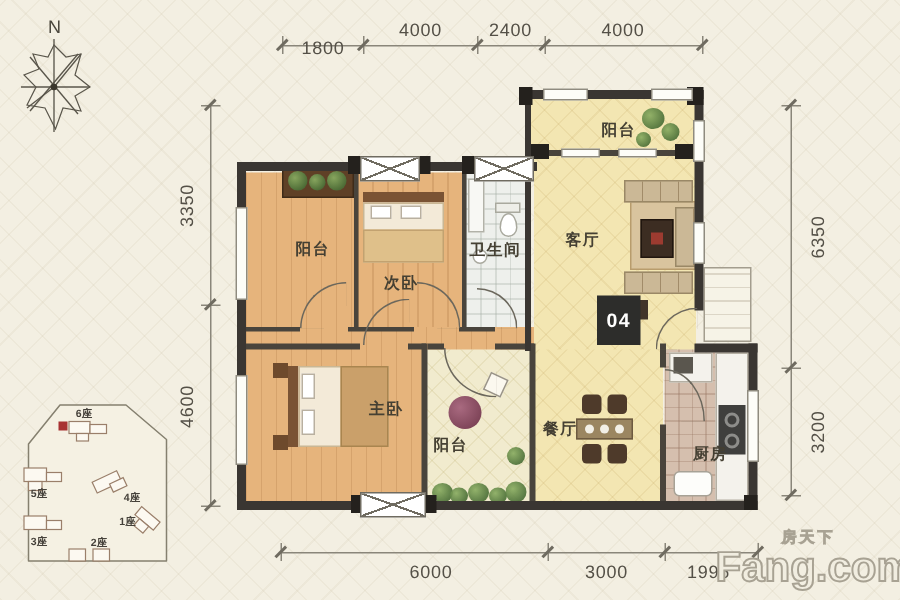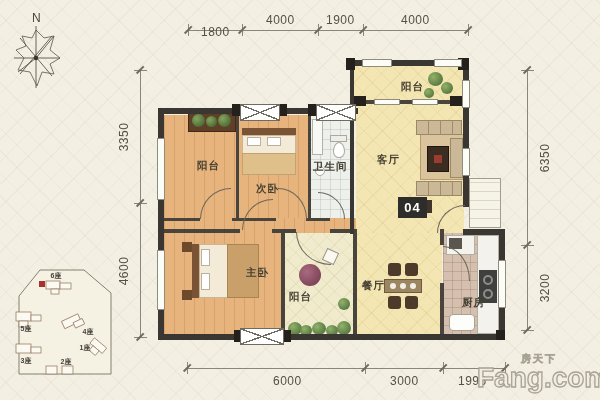--- a/index.html
+++ b/index.html
@@ -64,21 +64,21 @@
   <div class="dline" style="left:318px;top:24px;width:1px;height:12px"></div>
   <div class="dline" style="left:363px;top:24px;width:1px;height:12px"></div>
   <div class="dline" style="left:468px;top:24px;width:1px;height:12px"></div>
   <div class="slash" style="left:183px;top:29px"></div>
   <div class="slash" style="left:237px;top:29px"></div>
   <div class="slash" style="left:313px;top:29px"></div>
   <div class="slash" style="left:358px;top:29px"></div>
   <div class="slash" style="left:463px;top:29px"></div>
   <div class="dim" style="left:201px;top:25px">1800</div>
   <div class="dim" style="left:266px;top:13px">4000</div>
-  <div class="dim" style="left:326px;top:13px">1900</div>
+  <div class="dim" style="left:326px;top:13px">2400</div>
   <div class="dim" style="left:401px;top:13px">4000</div>
 
   <div class="dline" style="left:140px;top:70px;width:1px;height:267px"></div>
   <div class="dline" style="left:134px;top:70px;width:13px;height:1px"></div>
   <div class="dline" style="left:134px;top:203px;width:13px;height:1px"></div>
   <div class="dline" style="left:134px;top:337px;width:13px;height:1px"></div>
   <div class="slash" style="left:135px;top:69px"></div>
   <div class="slash" style="left:135px;top:202px"></div>
   <div class="slash" style="left:135px;top:336px"></div>
   <div class="dim v" style="left:110px;top:130px">3350</div>
@@ -239,21 +239,21 @@
 
   <div class="room-label" style="left:197px;top:159px">阳台</div>
   <div class="room-label" style="left:256px;top:182px">次卧</div>
   <div class="room-label" style="left:313px;top:160px">卫生间</div>
   <div class="room-label" style="left:377px;top:153px">客厅</div>
   <div class="room-label" style="left:401px;top:80px">阳台</div>
   <div class="room-label" style="left:246px;top:266px">主卧</div>
   <div class="room-label" style="left:289px;top:290px">阳台</div>
   <div class="room-label" style="left:362px;top:279px">餐厅</div>
   <div class="room-label" style="left:462px;top:296px">厨房</div>
-  <div class="badge" style="left:398px;top:197px;width:29px;height:21px">04</div>
+  <div class="badge" style="left:398px;top:197px;width:29px;height:33px">04</div>
 
   <svg class="abs" style="left:6px;top:264px;width:130px;height:116px;z-index:4" viewBox="0 0 130 116">
     <path d="M34,6 L78,6 L105,29 L105,110 L13,110 L13,32 Z" fill="#f5f1e3" stroke="#85806f" stroke-width="1" stroke-linejoin="round"></path>
     <g fill="#fcf9f1" stroke="#9a7f6a" stroke-width="0.8">
       <rect x="40" y="17" width="14" height="8"></rect>
         <rect x="54" y="19" width="11" height="6"></rect>
         <rect x="45" y="25" width="8" height="5"></rect>
       <rect x="10" y="48" width="15" height="9"></rect>
         <rect x="25" y="51" width="10" height="6"></rect>
         <rect x="13" y="57" width="9" height="6"></rect>

